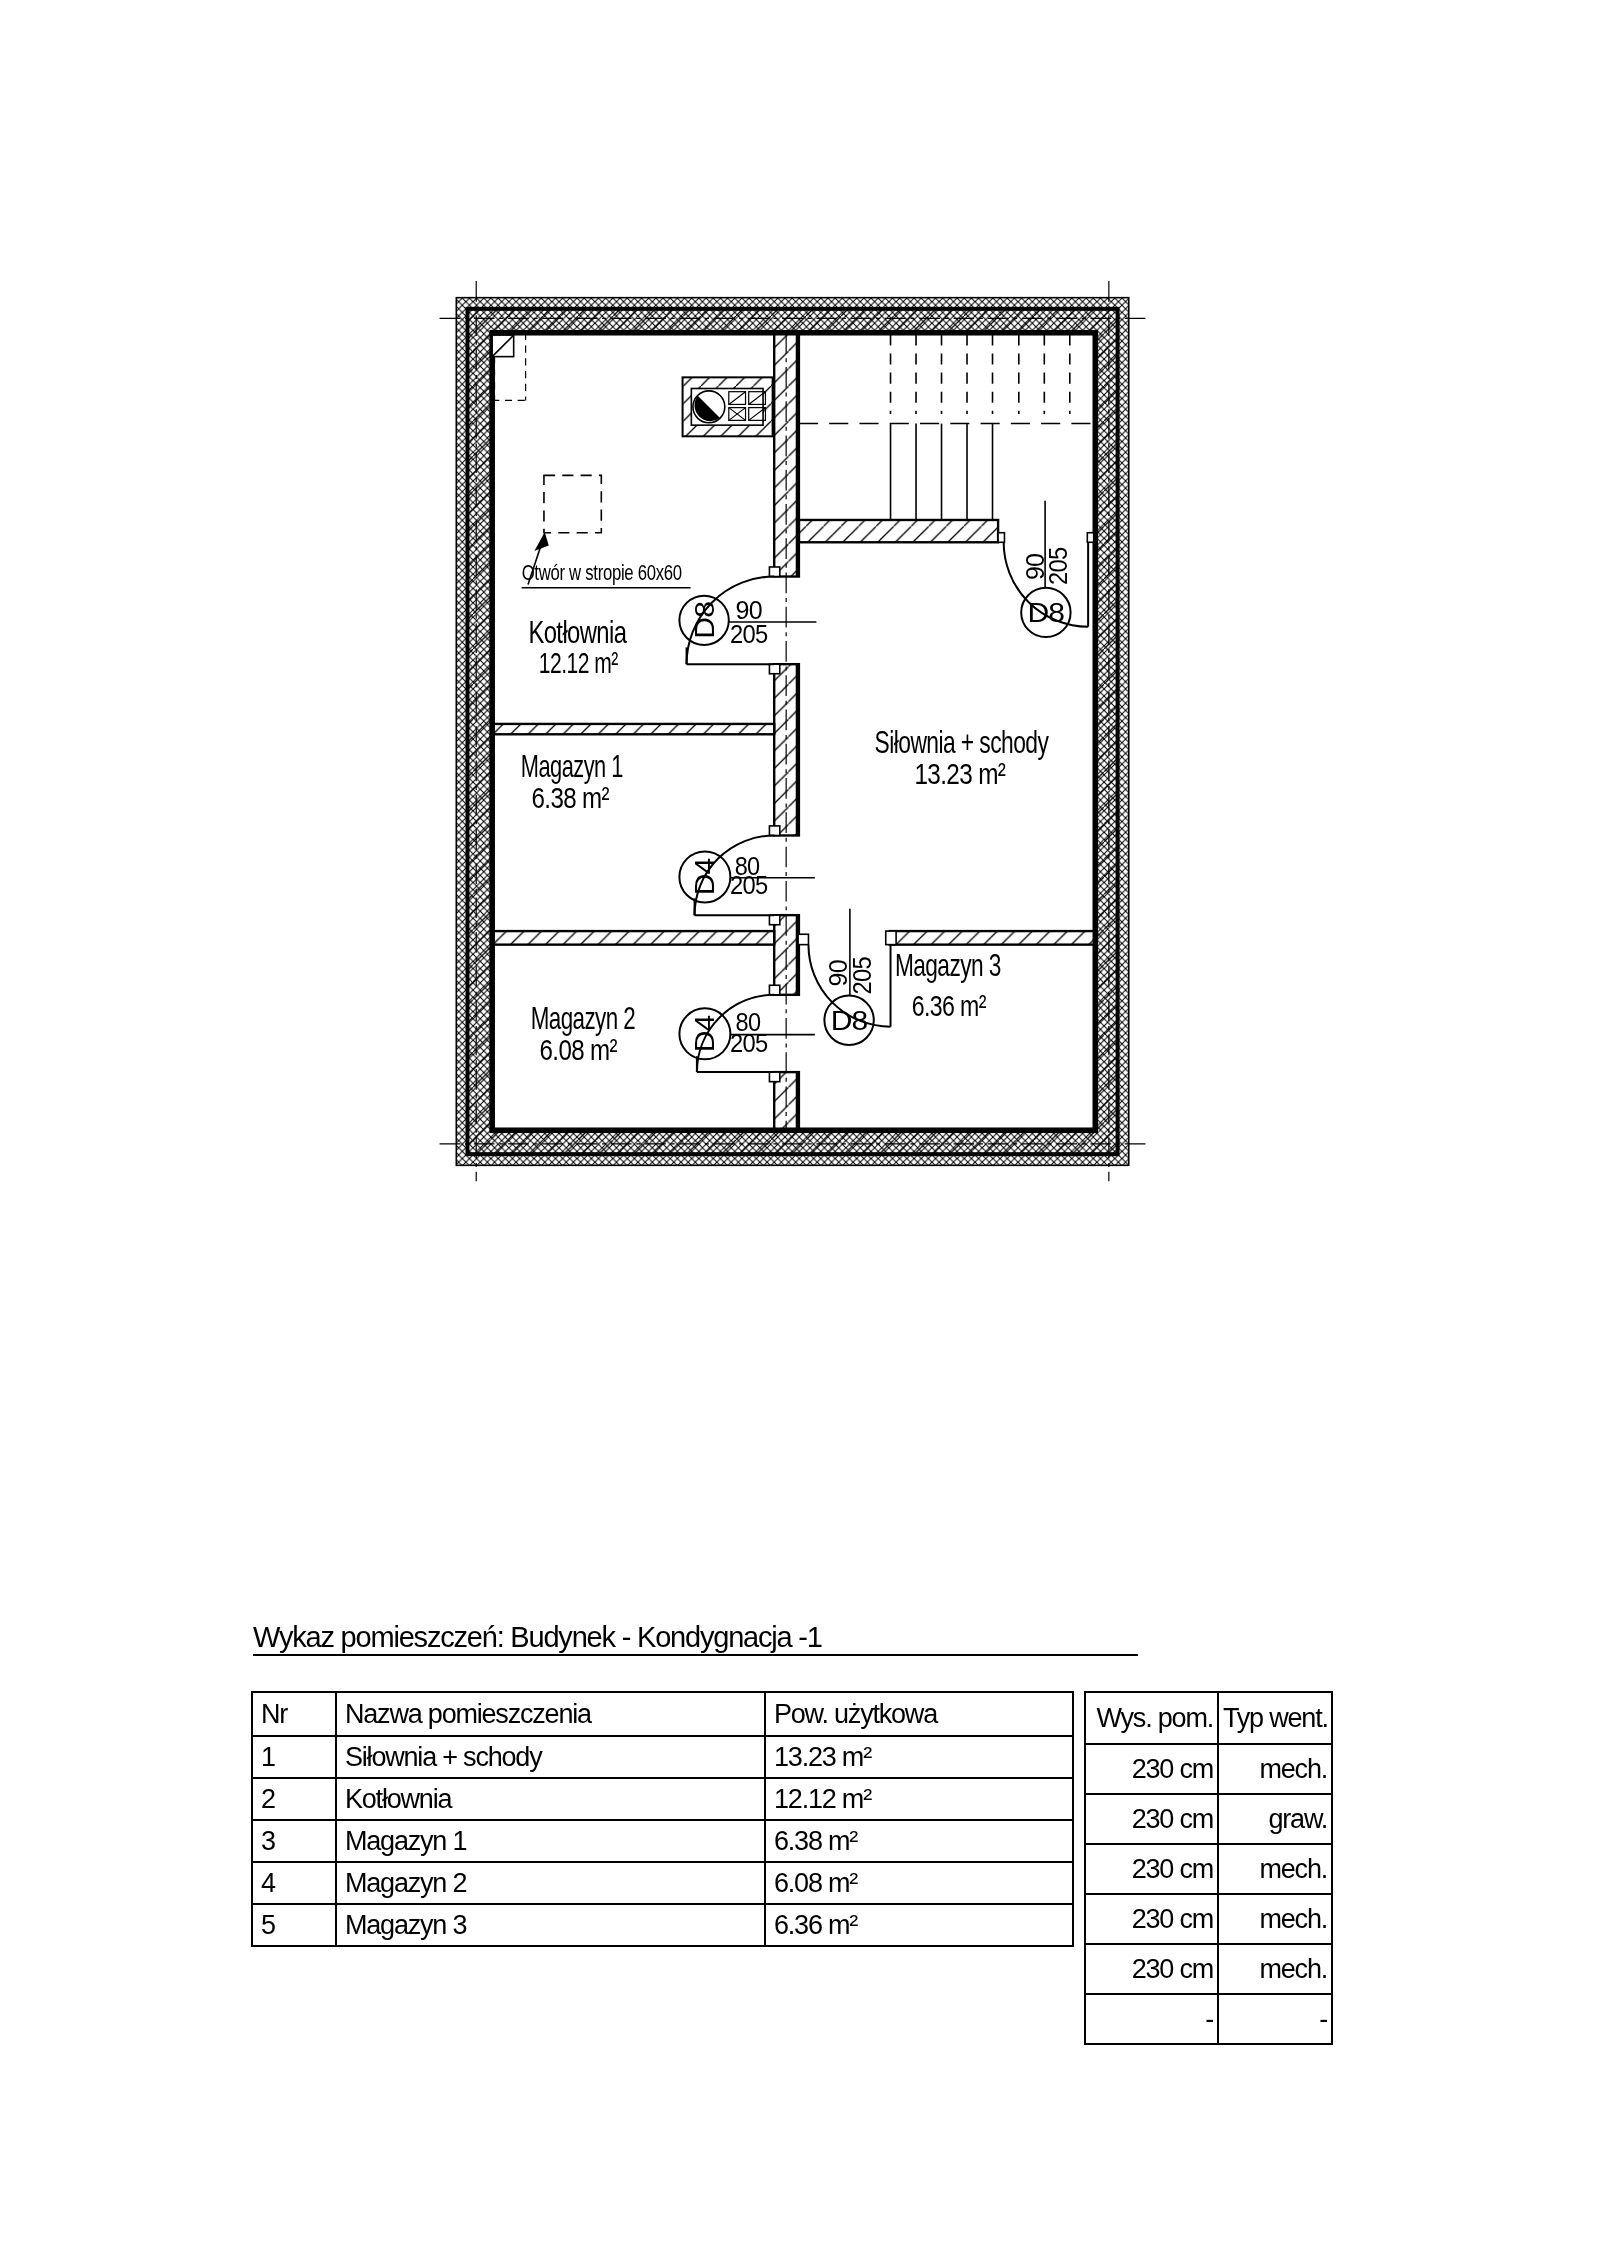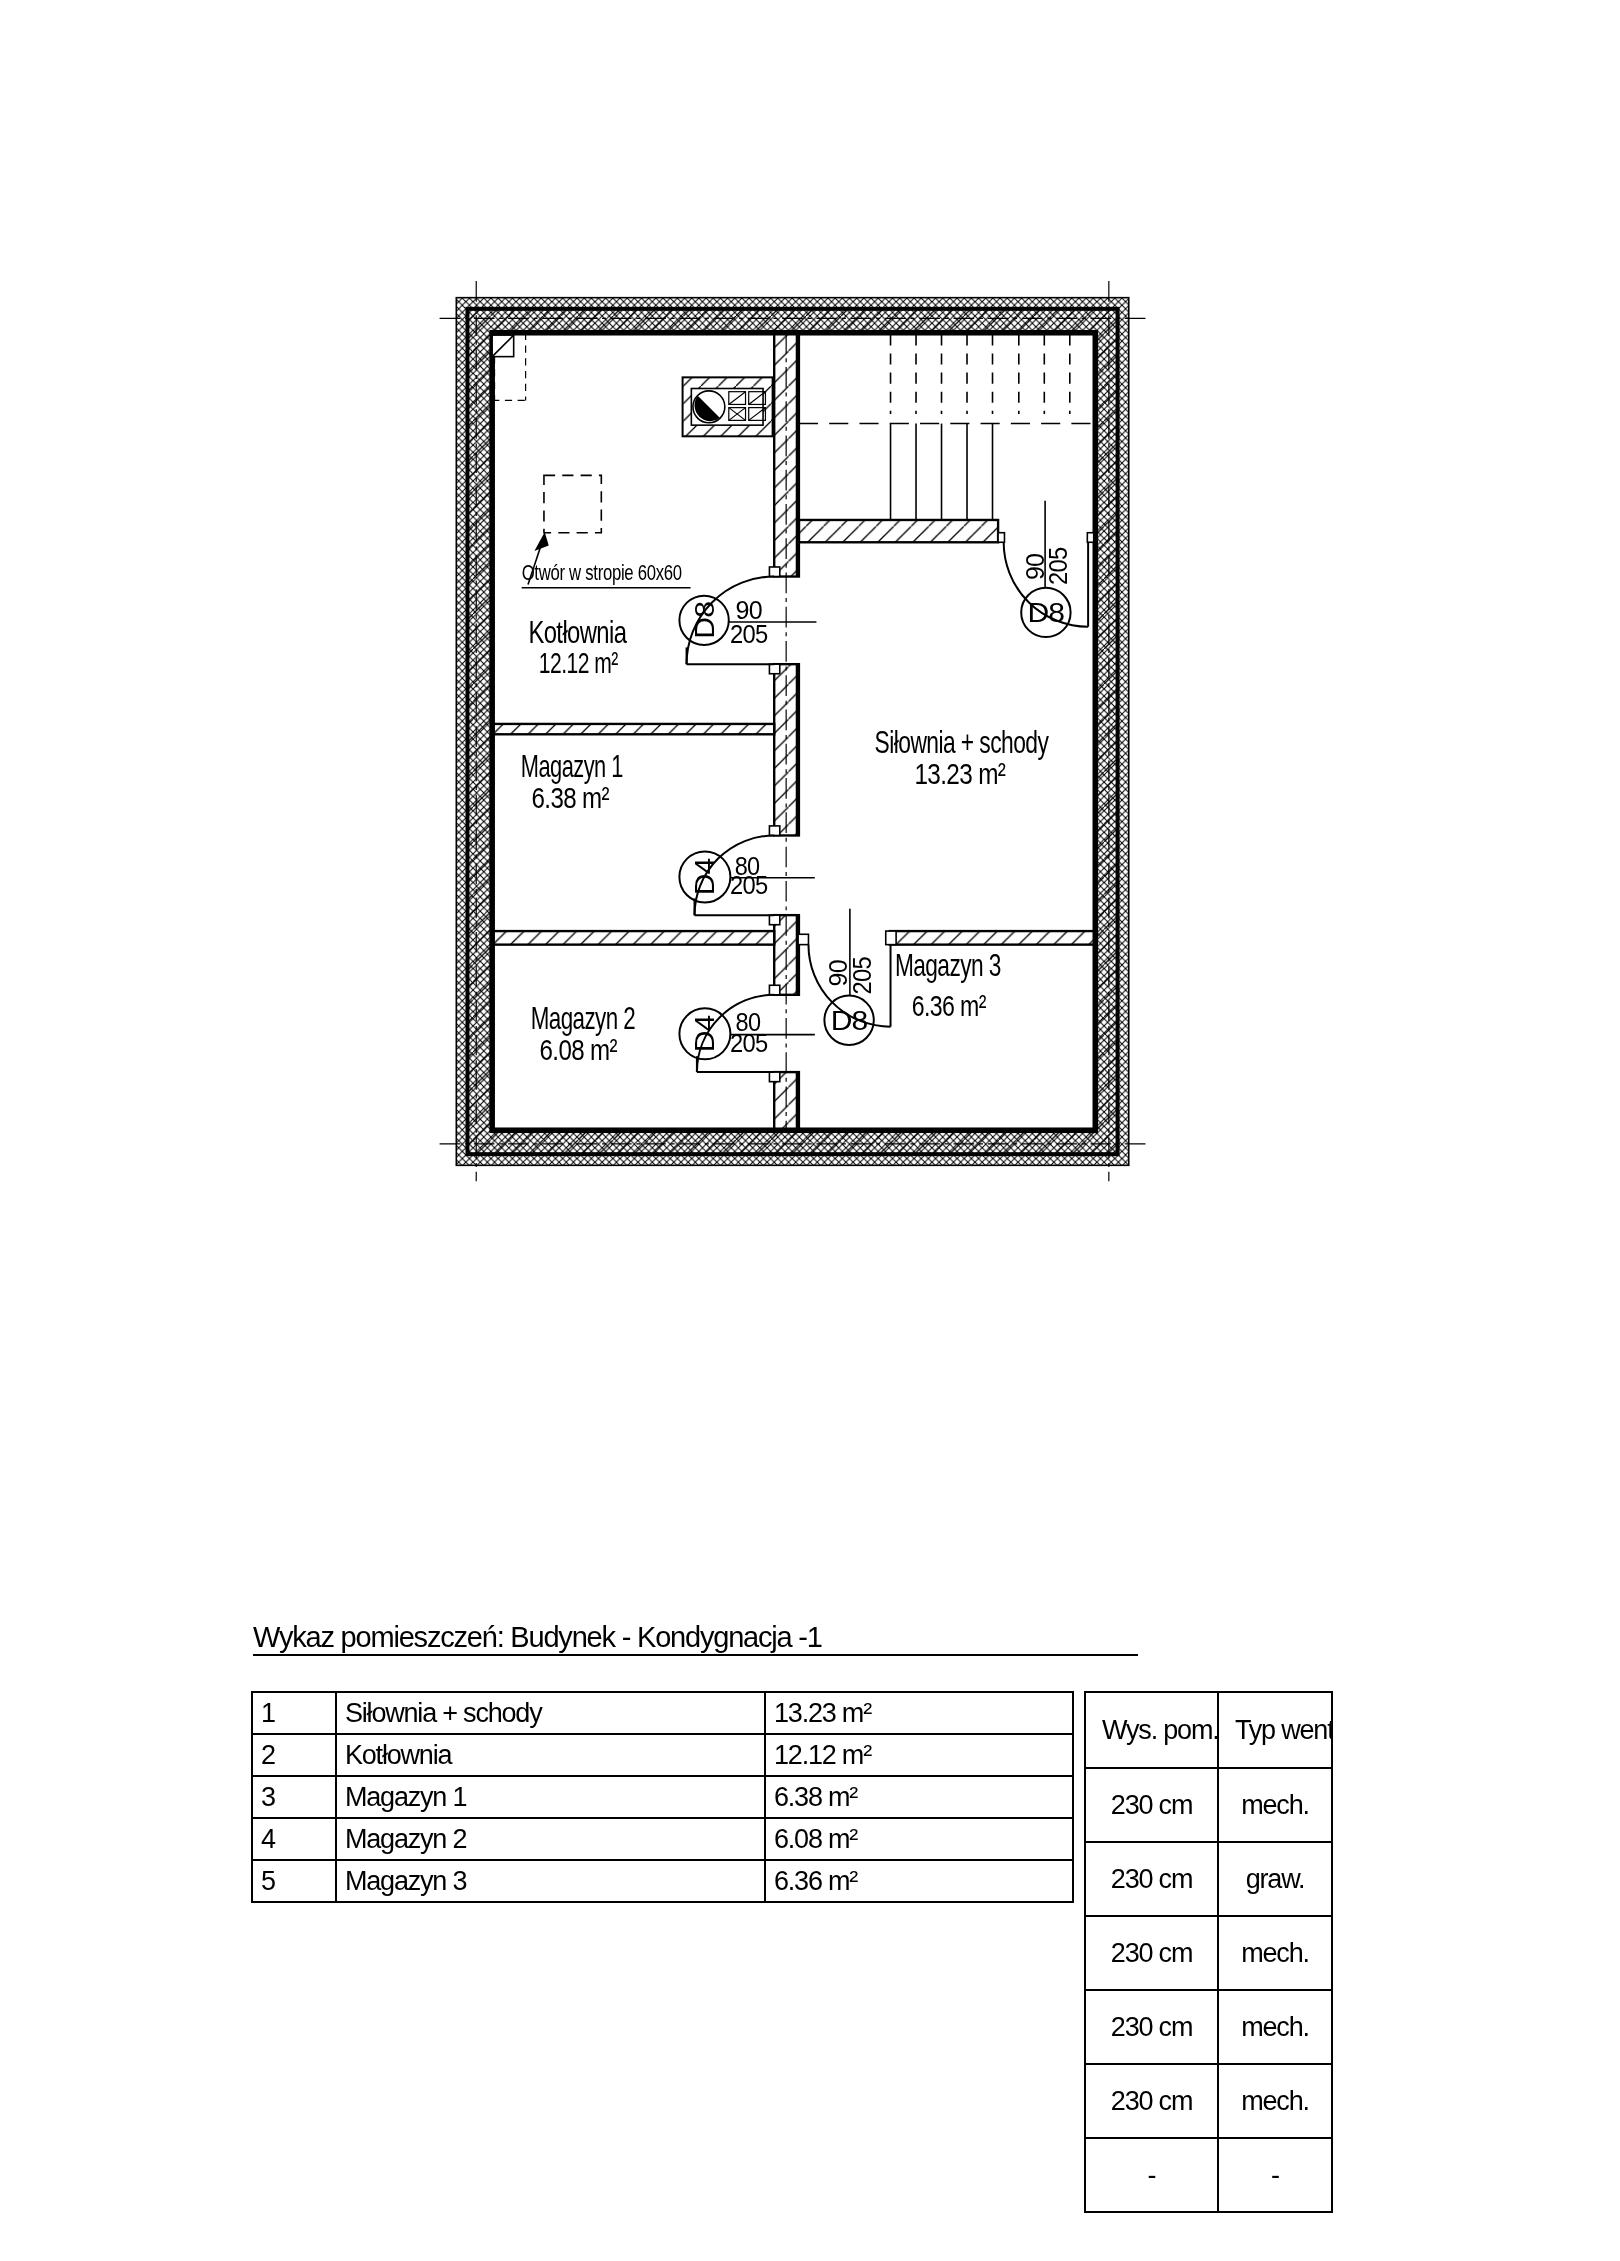--- a/index.html
+++ b/index.html
@@ -26,21 +26,21 @@
     font-size:27px;letter-spacing:-1.2px;
   }
   table.tbl td,table.tbl th{
     border:2.4px solid #000;font-weight:normal;height:40px;
     vertical-align:middle;text-align:left;padding:0 3.2px 0 8px;
     white-space:nowrap;overflow:hidden;
   }
   table.tbl tr.hdr td,table.tbl tr.hdr th{height:42px;}
   #main-table{left:251px;top:1691px;width:823px;}
   #side-table{left:1084px;top:1691px;width:247px;}
-  #side-table td,#side-table th{text-align:center;padding:16px;}
+  #side-table td,#side-table th{text-align:right;padding:4px;border-radius:8px;}
 </style>
 </head>
 <body>
 
 <svg width="733" height="921" viewBox="545 340 920 1155">
   <defs>
     <pattern id="hatch" width="22" height="22" patternUnits="userSpaceOnUse">
       <path d="M-2,24 L24,-2" stroke="#000" stroke-width="1.6" fill="none"></path>
     </pattern>
     <pattern id="insul" width="9" height="9" patternUnits="userSpaceOnUse">
@@ -232,20 +232,25 @@
 
 <div class="sched-title">Wykaz pomieszczeń: Budynek - Kondygnacja -1</div>
 
 <table class="tbl" id="main-table">
   <colgroup>
       <col style="width:84px">
       <col style="width:429px">
       <col style="width:308px">
     </colgroup>
   <tbody>
+      <tr class="hdr">
+    <th>Nr</th>
+    <th>Nazwa pomieszczenia</th>
+    <th>Pow. użytkowa</th>
+  </tr>
   <tr>
     <td>1</td>
     <td>Siłownia + schody</td>
     <td>13.23 m²</td>
   </tr>
   <tr>
     <td>2</td>
     <td>Kotłownia</td>
     <td>12.12 m²</td>
   </tr>

